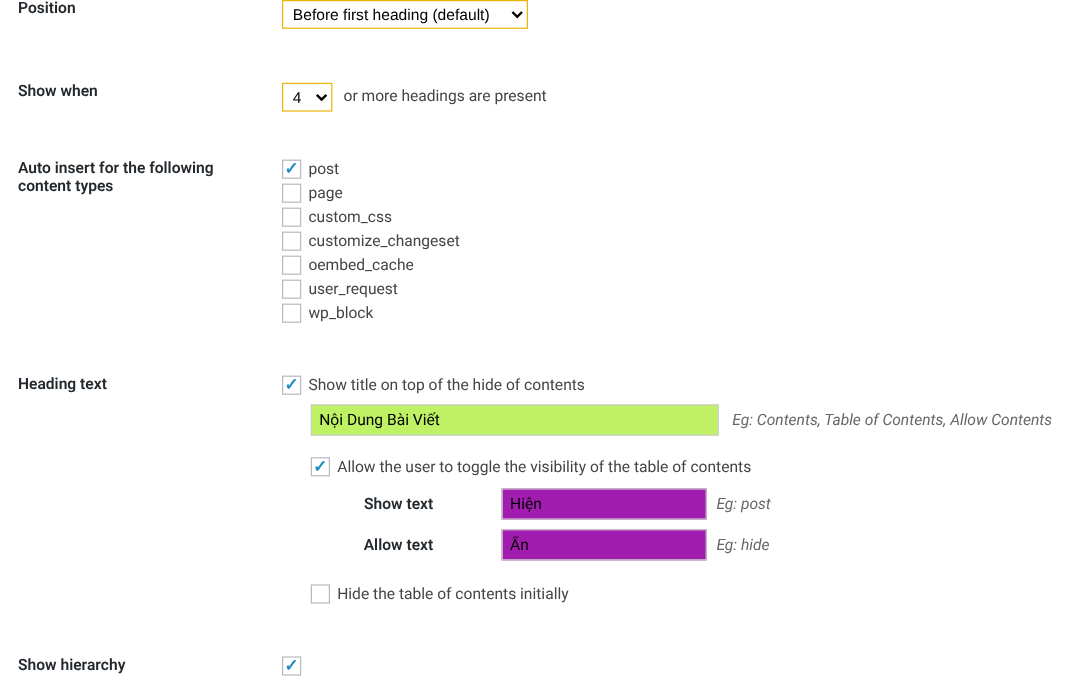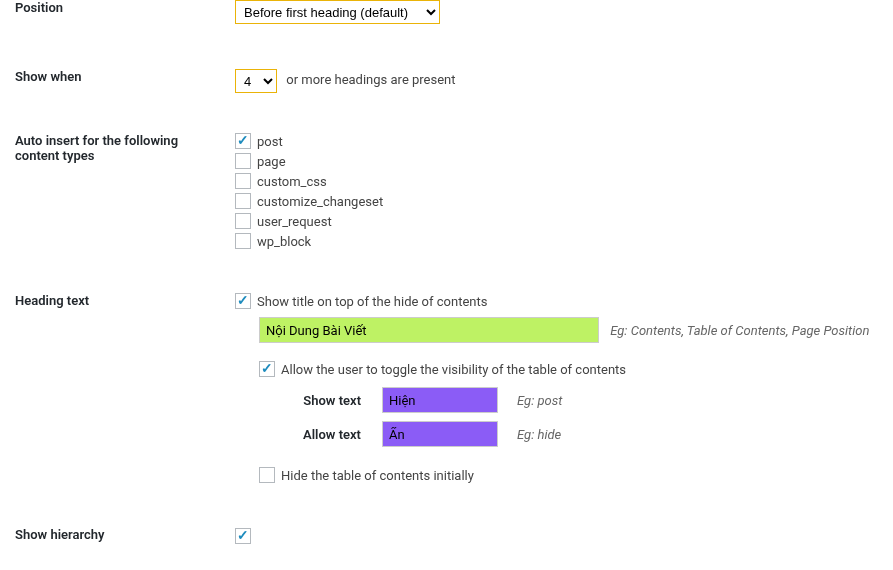--- a/index.html
+++ b/index.html
@@ -91,39 +91,39 @@
       font-size: 13px;
       height: 26px;
       font-family: inherit;
     }
     .input-yellow {
       background: #bef264;
       width: 340px;
       margin-left: 24px;
     }
     .input-regular {
-      background: #8b5cf6;
-      width: 116px;
+      background: #a21caf;
+      width: 171px;
+      margin-left: 47px;
     }
     .hint {
       font-style: italic;
       color: #666;
       font-size: 13px;
       margin-left: 8px;
     }
     .inline-text {
       margin-left: 6px;
       color: #444;
     }
     .subrow {
       display: flex;
       align-items: center;
       margin-bottom: 8px;
       margin-left: 24px;
-      gap: 11px;
     }
     .sublabel {
       font-weight: 600;
       width: 78px;
       text-align: right;
       margin-right: 10px;
       font-size: 13px;
       color: #23282d;
     }
     .row-position .label-cell,
@@ -200,41 +200,45 @@
       <div class="checkbox-line">
         <input type="checkbox" style="">
         <label>custom_css</label>
       </div>
       <div class="checkbox-line">
         <input type="checkbox" style="">
         <label>customize_changeset</label>
       </div>
       <div class="checkbox-line">
         <input type="checkbox" style="">
+        <label>oembed_cache</label>
+      </div>
+      <div class="checkbox-line">
+        <input type="checkbox" style="">
         <label>user_request</label>
       </div>
       <div class="checkbox-line">
         <input type="checkbox" style="">
         <label>wp_block</label>
       </div>
     </div>
   </div>
 
   <div class="form-row row-heading">
     <div class="label-cell">Heading text</div>
     <div class="field-cell">
 
       <div class="heading-block">
         <div class="checkbox-line">
           <input type="checkbox" checked="" style="">
           <label>Show title on top of the hide of contents</label>
         </div>
         <div class="title-input-row">
           <input type="text" class="input-yellow" value="Nội Dung Bài Viết" style="">
-          <span class="hint">Eg: Contents, Table of Contents, Page Position</span>
+          <span class="hint">Eg: Contents, Table of Contents, Allow Contents</span>
         </div>
       </div>
 
       <div class="toggle-block" style="margin-left:24px;">
         <div class="checkbox-line">
           <input type="checkbox" checked="" style="">
           <label>Allow the user to toggle the visibility of the table of contents</label>
         </div>
         <div class="toggle-inputs">
           <div class="subrow">

